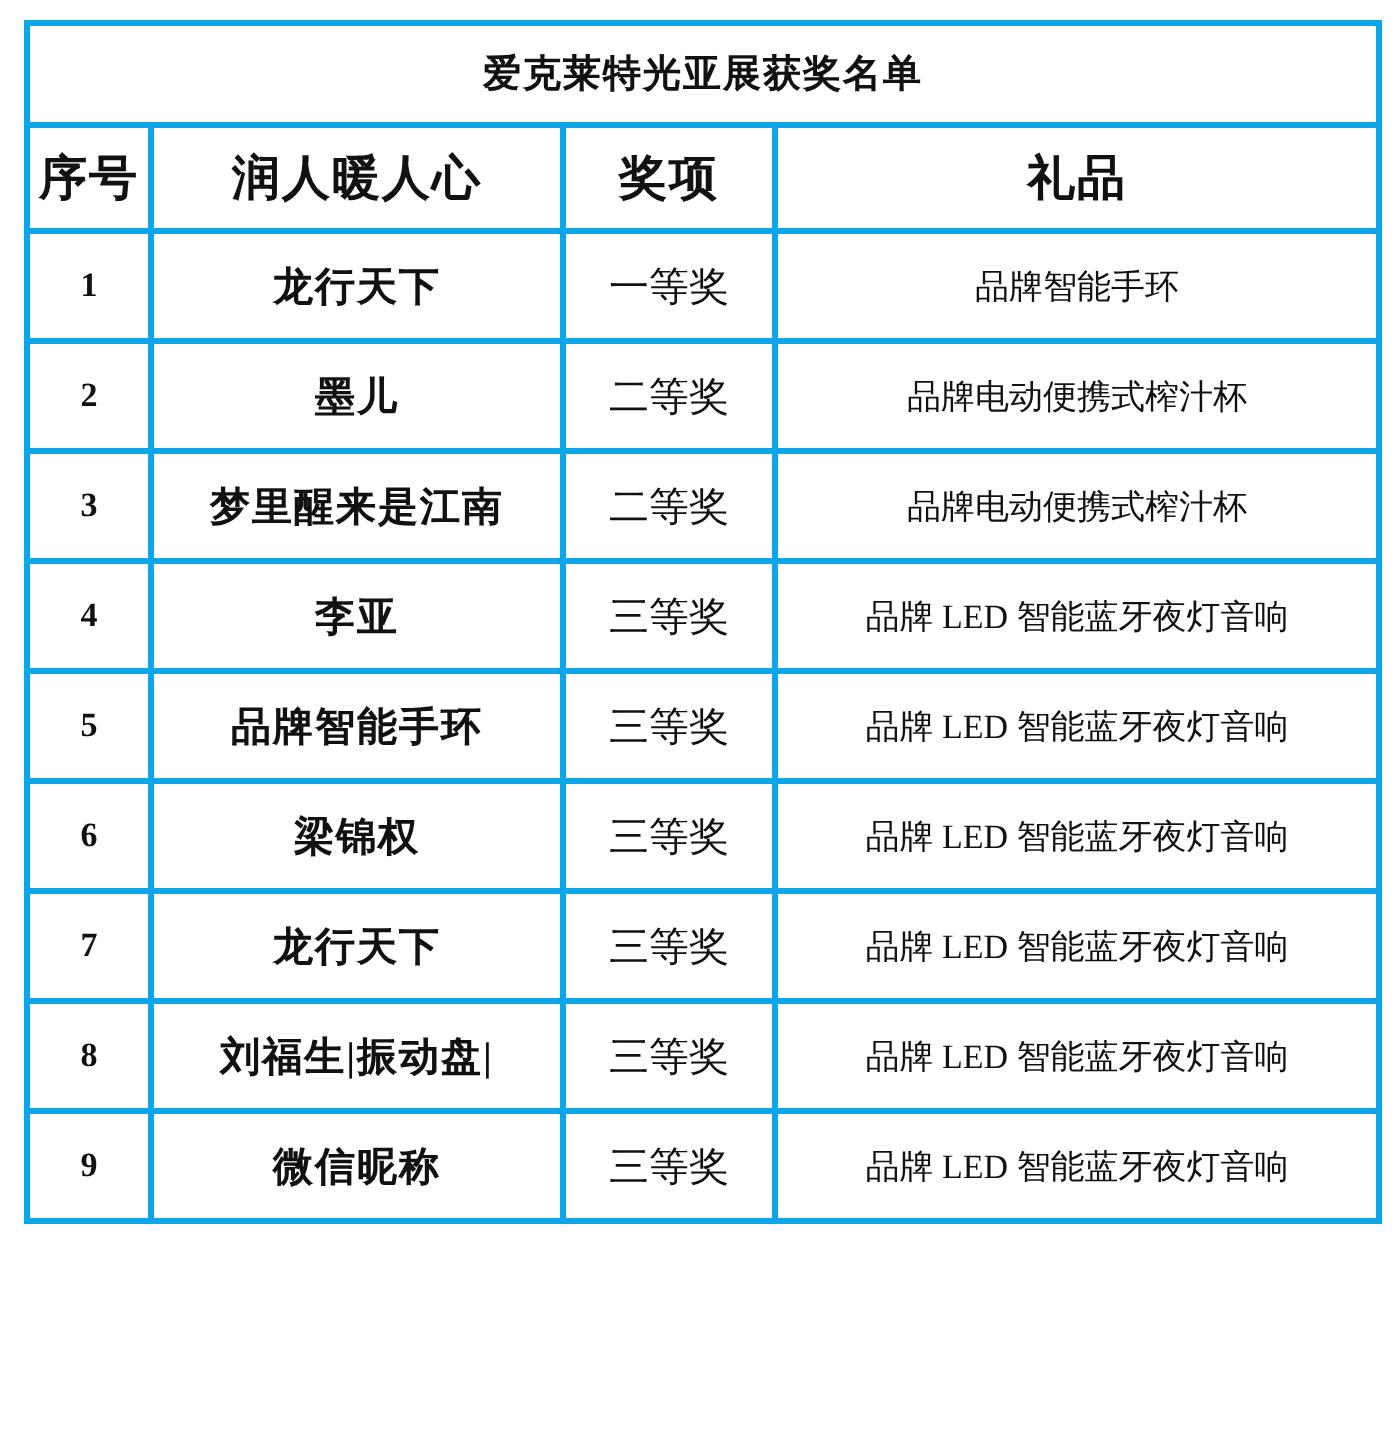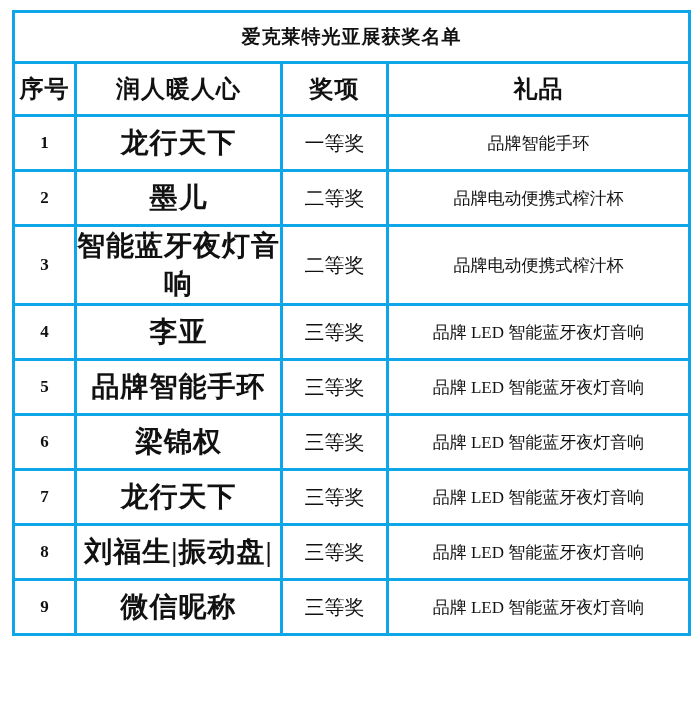--- a/index.html
+++ b/index.html
@@ -51,21 +51,21 @@
   .col-no   { width: 62px; }
   .col-name { width: 206px; }
   .col-prize{ width: 106px; }
   .col-gift { width: 302px; }
 
   .cell-no {
     font-size: 17px;
     font-weight: bold;
   }
   .cell-name {
-    font-size: 28px;
+    font-size: 20px;
     font-weight: bold;
     letter-spacing: 1px;
   }
   .cell-prize {
     font-size: 20px;
   }
   .cell-gift {
     font-size: 17px;
     margin-top: 16px;
   }
@@ -99,21 +99,21 @@
         <td class="row-cell cell-gift">品牌智能手环</td>
       </tr>
       <tr>
         <td class="row-cell cell-no">2</td>
         <td class="row-cell cell-name">墨儿</td>
         <td class="row-cell cell-prize">二等奖</td>
         <td class="row-cell cell-gift">品牌电动便携式榨汁杯</td>
       </tr>
       <tr>
         <td class="row-cell cell-no">3</td>
-        <td class="row-cell cell-name">智能蓝牙夜灯音响</td>
+        <td class="row-cell cell-name">梦里醒来是江南</td>
         <td class="row-cell cell-prize">二等奖</td>
         <td class="row-cell cell-gift">品牌电动便携式榨汁杯</td>
       </tr>
       <tr>
         <td class="row-cell cell-no">4</td>
         <td class="row-cell cell-name">李亚</td>
         <td class="row-cell cell-prize">三等奖</td>
         <td class="row-cell cell-gift">品牌 LED 智能蓝牙夜灯音响</td>
       </tr>
       <tr>

